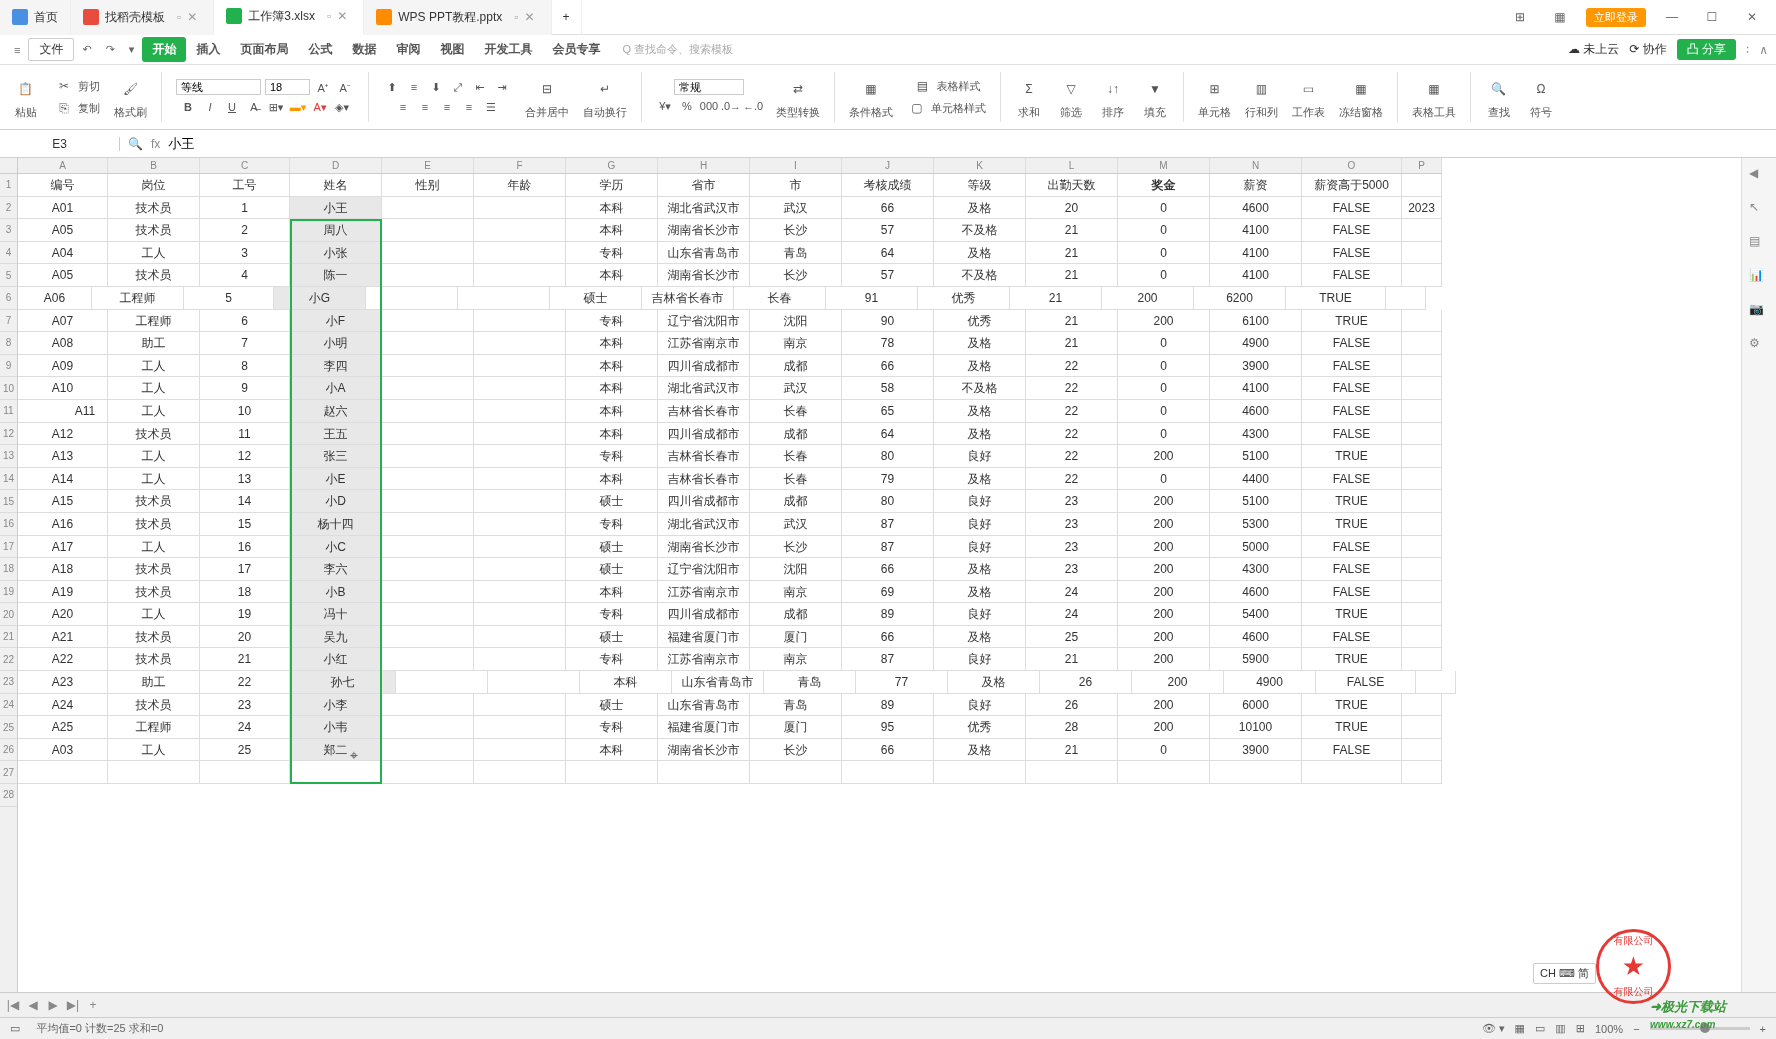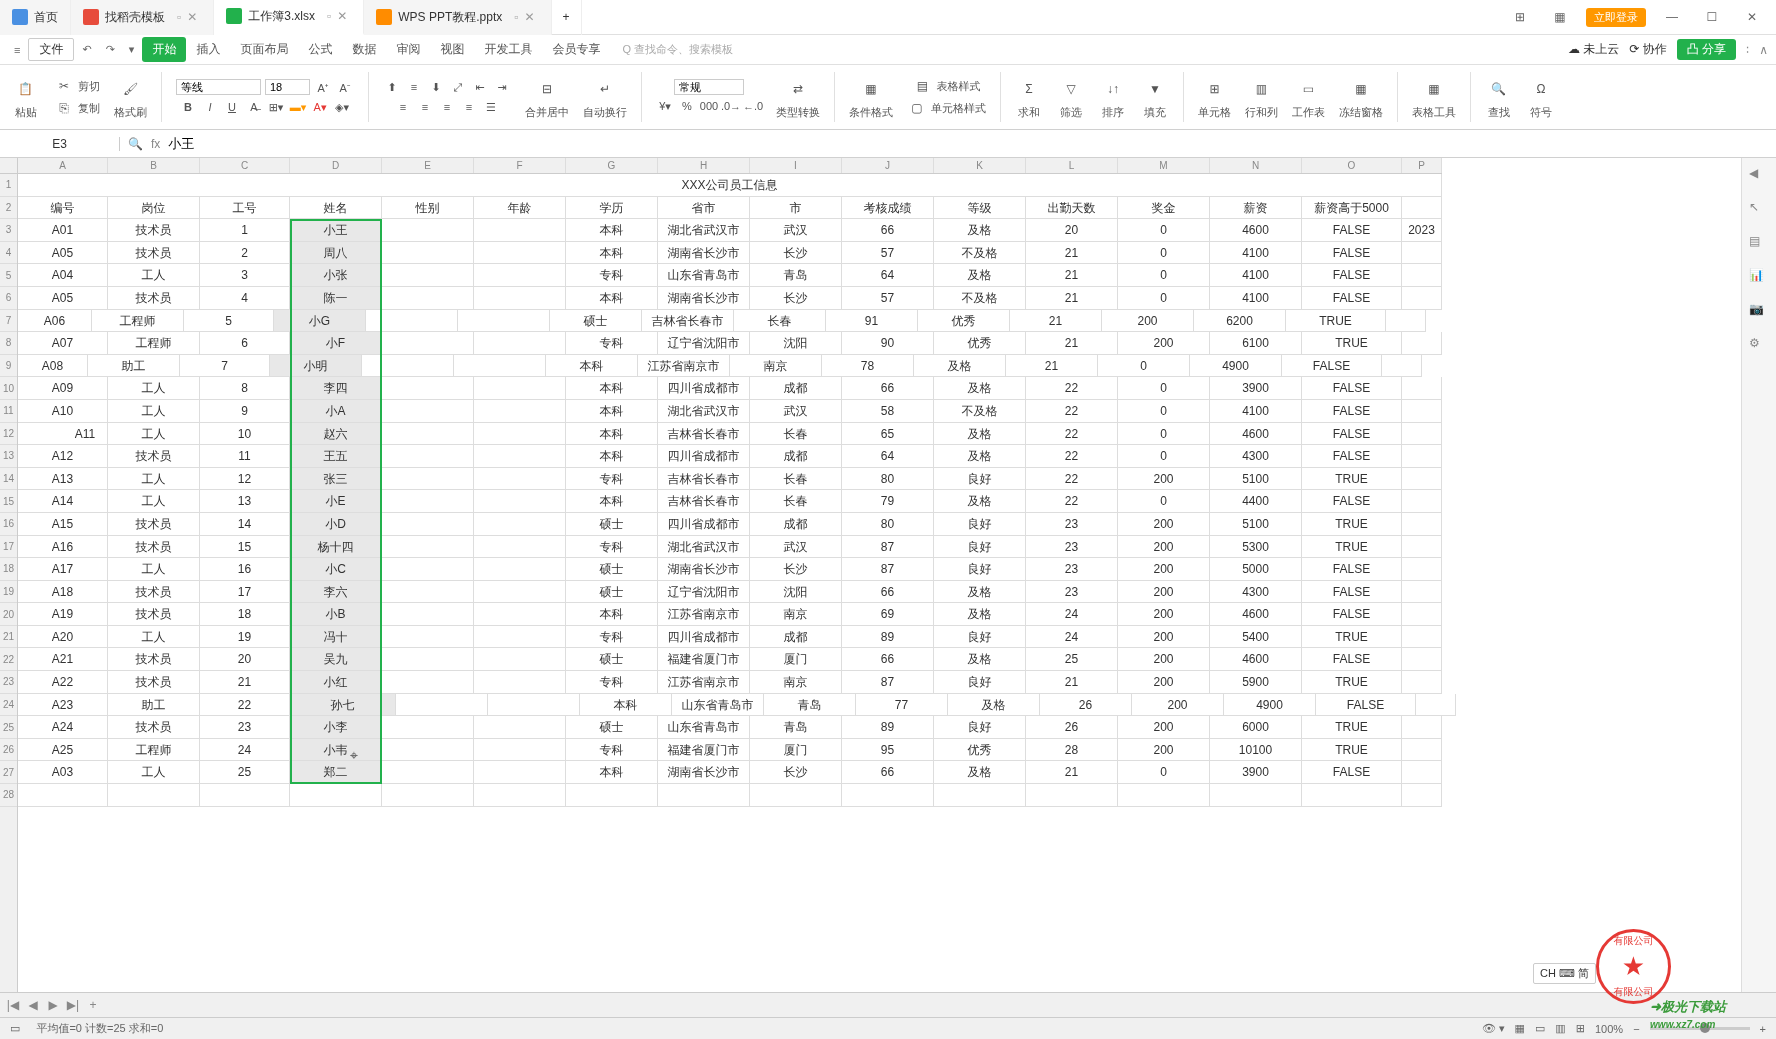--- a/index.html
+++ b/index.html
@@ -125,21 +125,21 @@
     <span class="winbtn">✕</span>
   </div>
 </div>
 
 <div class="menubar">
   <span class="menubtn">≡</span>
   <span class="file-btn">文件</span>
   <span class="menubtn">↶</span>
   <span class="menubtn">↷</span>
   <span class="menubtn">▾</span>
-  <div id="menu-items" style="display:flex;">
+  <div id="menu-items" style="display:flex;font-weight:bold;">
       <span class="menuitem active">开始</span>
       <span class="menuitem">插入</span>
       <span class="menuitem">页面布局</span>
       <span class="menuitem">公式</span>
       <span class="menuitem">数据</span>
       <span class="menuitem">审阅</span>
       <span class="menuitem">视图</span>
       <span class="menuitem">开发工具</span>
       <span class="menuitem">会员专享</span>
     </div>
@@ -362,37 +362,34 @@
           <div class="rowhead">21</div>
           <div class="rowhead">22</div>
           <div class="rowhead">23</div>
           <div class="rowhead">24</div>
           <div class="rowhead">25</div>
           <div class="rowhead">26</div>
           <div class="rowhead">27</div>
           <div class="rowhead">28</div>
         </div>
       <div class="gridbody" id="gridbody" style="position: relative;">
-          <div class="datarow titlerow">
-            <div class="cell" style="width: 1424px;">XXX公司员工信息</div>
-          </div>
           <div class="datarow">
             <div class="cell headercell" style="width: 90px;">编号</div>
             <div class="cell headercell" style="width: 92px;">岗位</div>
             <div class="cell headercell" style="width: 90px;">工号</div>
             <div class="cell headercell" style="width: 92px;">姓名</div>
             <div class="cell headercell" style="width: 92px;">性别</div>
             <div class="cell headercell" style="width: 92px;">年龄</div>
             <div class="cell headercell" style="width: 92px;">学历</div>
             <div class="cell headercell" style="width: 92px;">省市</div>
             <div class="cell headercell" style="width: 92px;">市</div>
             <div class="cell headercell" style="width: 92px;">考核成绩</div>
             <div class="cell headercell" style="width: 92px;">等级</div>
             <div class="cell headercell" style="width: 92px;">出勤天数</div>
-            <div class="cell headercell" style="width: 92px;">奖金</div>
+            <div class="cell headercell" style="width: 92px; font-weight: bold;">奖金</div>
             <div class="cell headercell" style="width: 92px;">薪资</div>
             <div class="cell headercell" style="width: 100px;">薪资高于5000</div>
             <div class="cell headercell" style="width: 40px;"></div>
           </div>
           <div class="datarow">
             <div class="cell" style="width: 90px;">A01</div>
             <div class="cell" style="width: 92px;">技术员</div>
             <div class="cell" style="width: 90px;">1</div>
             <div class="cell sel" style="width: 92px;">小王</div>
             <div class="cell" style="width: 92px;"></div>
@@ -492,21 +489,21 @@
             <div class="cell" style="width: 92px;">沈阳</div>
             <div class="cell" style="width: 92px;">90</div>
             <div class="cell" style="width: 92px;">优秀</div>
             <div class="cell" style="width: 92px;">21</div>
             <div class="cell" style="width: 92px;">200</div>
             <div class="cell" style="width: 92px;">6100</div>
             <div class="cell" style="width: 100px;">TRUE</div>
             <div class="cell" style="width: 40px;"></div>
           </div>
           <div class="datarow">
-            <div class="cell" style="width: 70px;">A08</div>
+            <div class="cell" style="width: 90px;">A08</div>
             <div class="cell" style="width: 92px;">助工</div>
             <div class="cell" style="width: 90px;">7</div>
             <div class="cell sel" style="width: 92px;">小明</div>
             <div class="cell" style="width: 92px;"></div>
             <div class="cell" style="width: 92px;"></div>
             <div class="cell" style="width: 92px;">本科</div>
             <div class="cell" style="width: 92px;">江苏省南京市</div>
             <div class="cell" style="width: 92px;">南京</div>
             <div class="cell" style="width: 92px;">78</div>
             <div class="cell" style="width: 92px;">及格</div>

